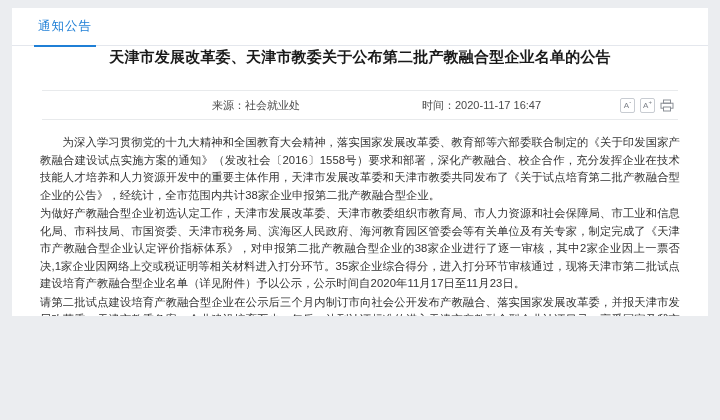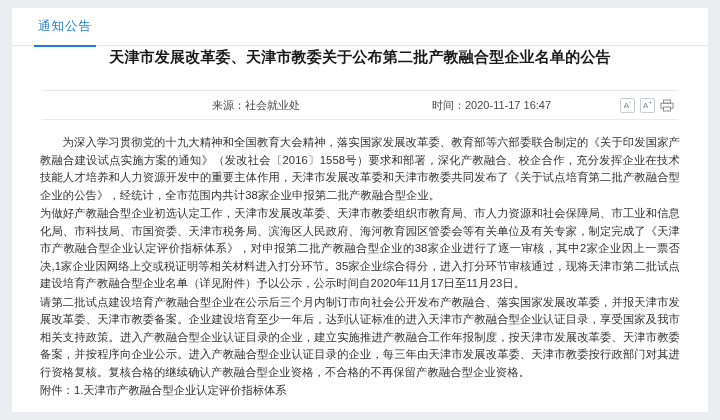--- a/index.html
+++ b/index.html
@@ -18,21 +18,21 @@
     width: 720px;
     height: 420px;
     background: #ebedf0;
     box-sizing: border-box;
   }
   .card {
     position: absolute;
     left: 12px;
     top: 8px;
     width: 696px;
-    height: 404px;
+    height: 308px;
     background: #ffffff;
     box-sizing: border-box;
     overflow: hidden;
   }
   
   .tabbar {
     position: relative;
     height: 38px;
     border-bottom: 1px solid #e4e7ed;
     padding-left: 22px;
@@ -75,21 +75,21 @@
   .meta-source {
     position: absolute;
     left: 152px;
     top: 0;
     line-height: 28px;
     white-space: nowrap;
     margin-left: 18px;
   }
   .meta-time {
     position: absolute;
-    left: 390px;
+    left: 380px;
     top: 0;
     line-height: 28px;
     white-space: nowrap;
   }
   .meta-tools {
     position: absolute;
     right: 4px;
     top: 0;
     height: 28px;
     display: flex;

